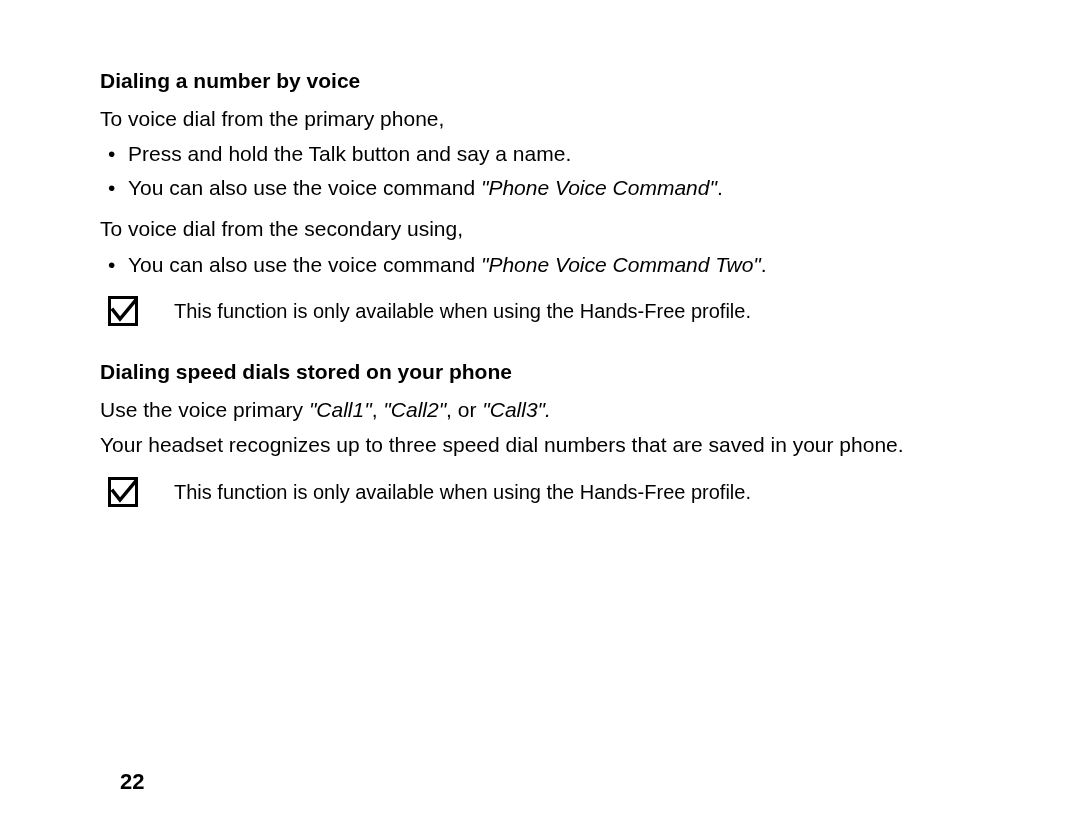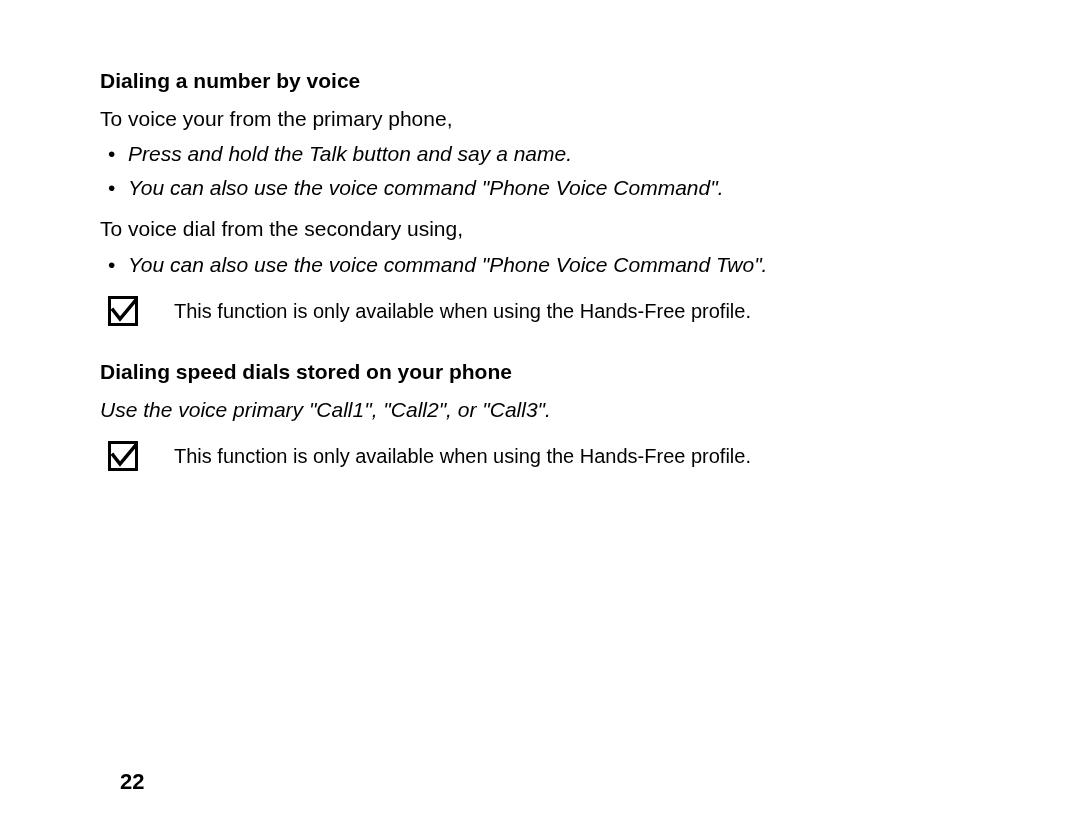--- a/index.html
+++ b/index.html
@@ -65,29 +65,28 @@
     .page-number {
       position: absolute;
       left: 100px;
       bottom: 42px;
       font-weight: 700;
       font-size: 22px;
       margin-left: 20px;
     }
     .inline-text span {
       white-space: pre-wrap;
-      font-style: italic;
     }
   </style>
 </head>
 <body>
 
 <div>
   <div class="heading">Dialing a number by voice</div>
-  <div class="para">To voice your from the primary phone,</div>
+  <div class="para">To voice dial from the primary phone,</div>
   <ul class="bullets">
     <li>
       <span class="inline-text">
         <span>Press and hold the Talk button and say a name.</span>
       </span>
     </li>
     <li>
       <span class="inline-text">
         <span>You can also use the voice command </span><span class="italic">"Phone Voice Command"</span><span>.</span>
       </span>
@@ -109,20 +108,21 @@
     </svg>
     <div class="note-text">This function is only available when using the Hands-Free profile.</div>
   </div>
 </div>
 
 <div class="section-gap">
   <div class="heading">Dialing speed dials stored on your phone</div>
   <div class="para inline-text">
     <span>Use the voice primary </span><span class="italic">"Call1"</span><span>, </span><span class="italic">"Call2"</span><span>, or </span><span class="italic">"Call3".</span>
   </div>
+  <div class="para">Your headset recognizes up to three speed dial numbers that are saved in your phone.</div>
 
   <div class="note-row">
     <svg class="check-icon" viewBox="0 0 30 30">
       <rect x="1.5" y="1.5" width="27" height="27" fill="none" stroke="#000" stroke-width="3"></rect>
       <path d="M5 14 L12 23 L27 5" fill="none" stroke="#000" stroke-width="3.5" stroke-linecap="square"></path>
     </svg>
     <div class="note-text">This function is only available when using the Hands-Free profile.</div>
   </div>
 </div>
 

